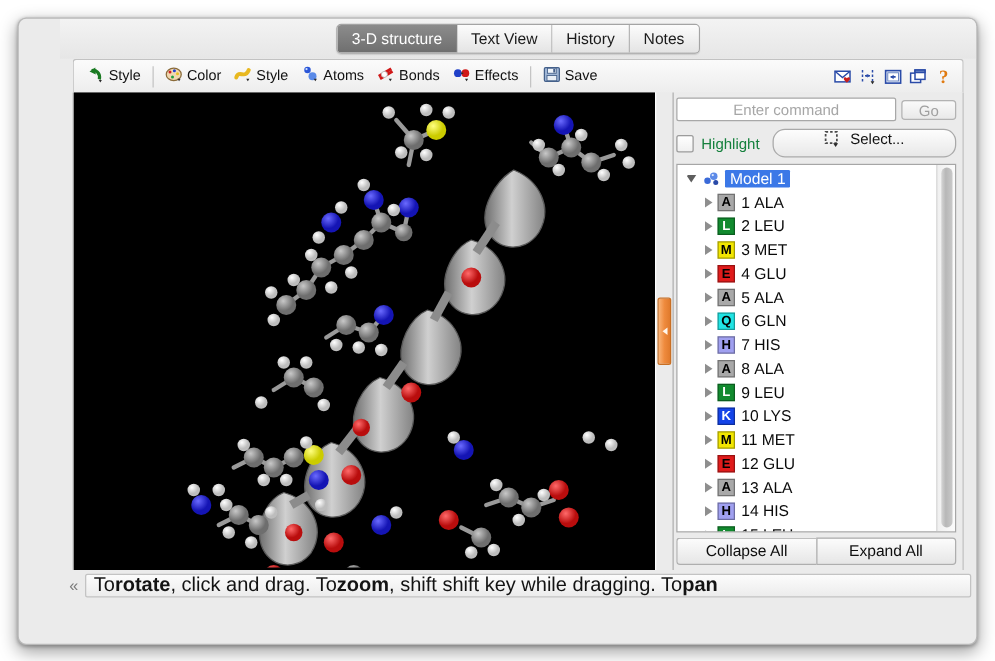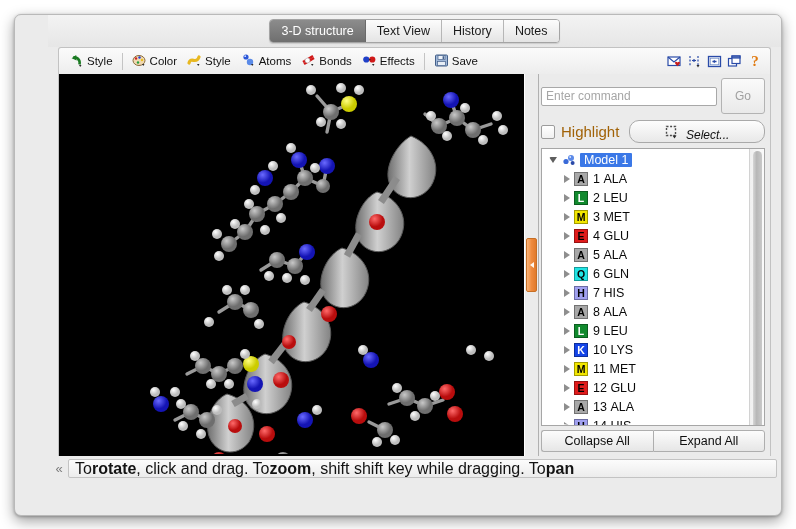--- a/index.html
+++ b/index.html
@@ -169,25 +169,26 @@
     flex: 1;
     height: 19px;
     border: 1px solid #a8a8a8;
     background: #ffffff;
     border-radius: 2px;
     font-size: 12px;
     color: #9a9a9a;
     padding: 0 4px;
     box-sizing: border-box;
     font-family: "Liberation Sans", sans-serif;
+    text-align: center;
   }
   #cmdinput::placeholder { color: #a6a6a6; }
   #gobtn {
     width: 44px;
-    height: 36px;
+    height: 16px;
     font-size: 12px;
     color: #a0a0a0;
     background: linear-gradient(#fafafa, #e9e9e9);
     border: 1px solid #b3b3b3;
     border-radius: 3px;
     cursor: default;
   }
 
   .selrow {
     display: flex;
@@ -196,36 +197,35 @@
     gap: 6px;
   }
   .chk {
     width: 12px; height: 12px;
     border: 1px solid #9c9c9c;
     background: linear-gradient(#ffffff,#f0f0f0);
     border-radius: 2px;
     cursor: default;
     flex: none;
   }
-  .chklabel { font-size: 15px; color: #a16207; cursor: default; }
+  .chklabel { font-size: 12px; color: #15803d; cursor: default; }
   #selectbtn {
     flex: 1;
     height: 21px;
     margin-left: 4px;
     background: linear-gradient(#fdfdfd, #e8e8e8);
     border: 1px solid #a9a9a9;
     border-radius: 10px;
     font-size: 12px;
     color: #111;
     display: flex;
-    align-items: flex-end;
+    align-items: flex-start;
     justify-content: center;
     gap: 7px;
     cursor: default;
-    font-style: italic;
   }
 
   
   #treewrap {
     flex: 1;
     margin-top: 5px;
     background: #ffffff;
     border: 1px solid #a6a6a6;
     display: flex;
     overflow: hidden;

